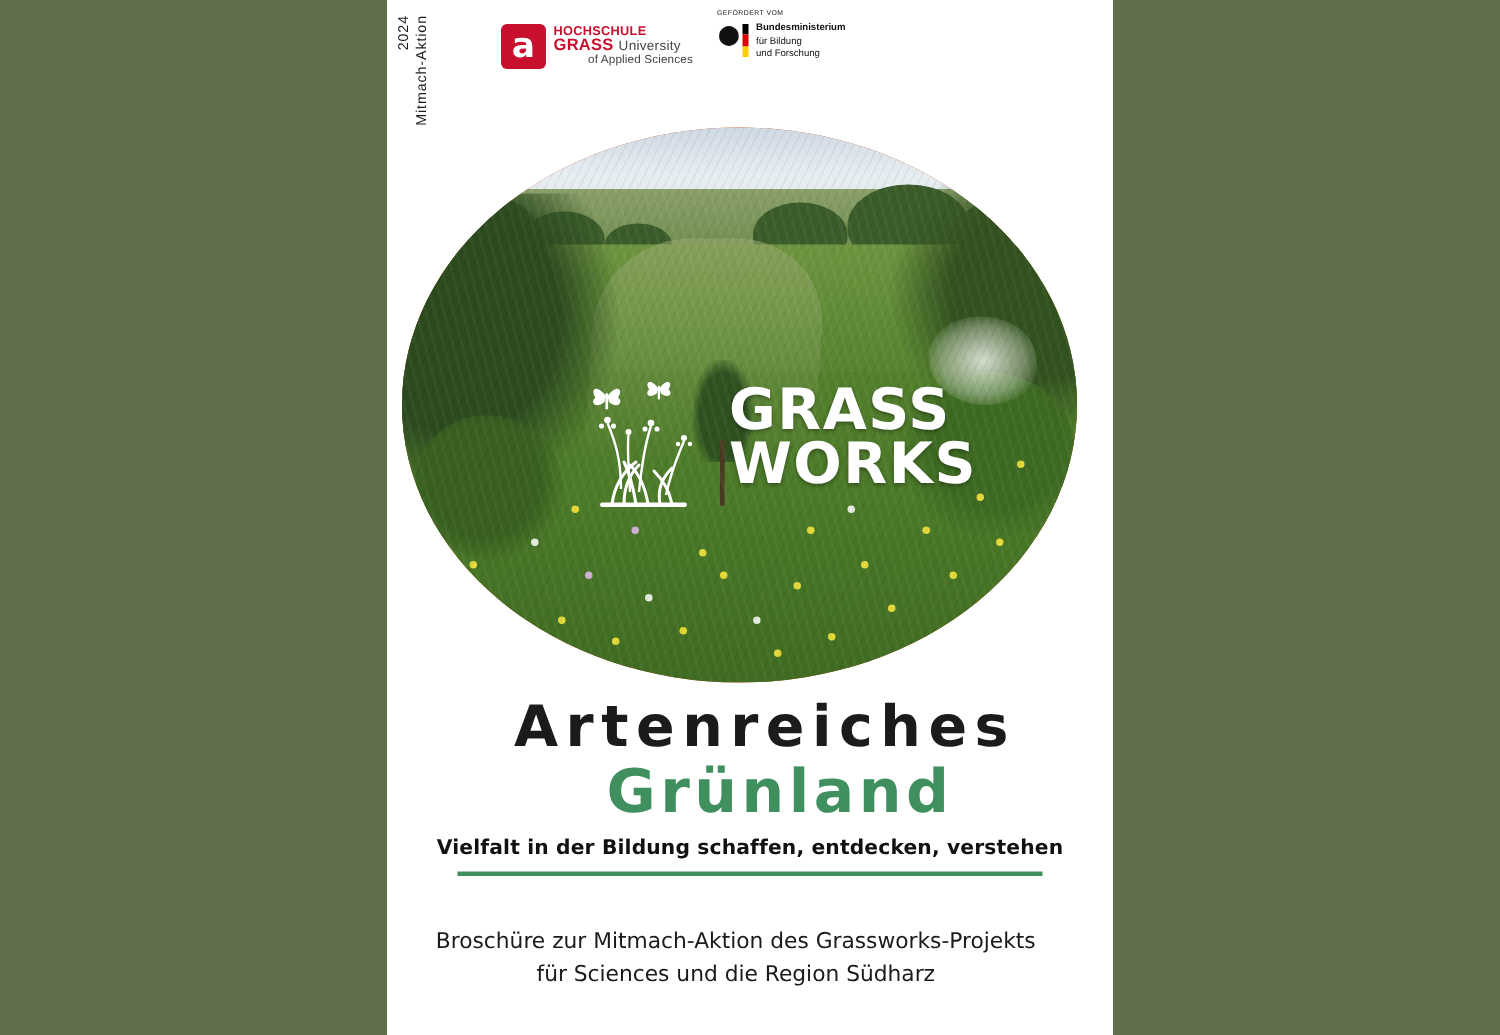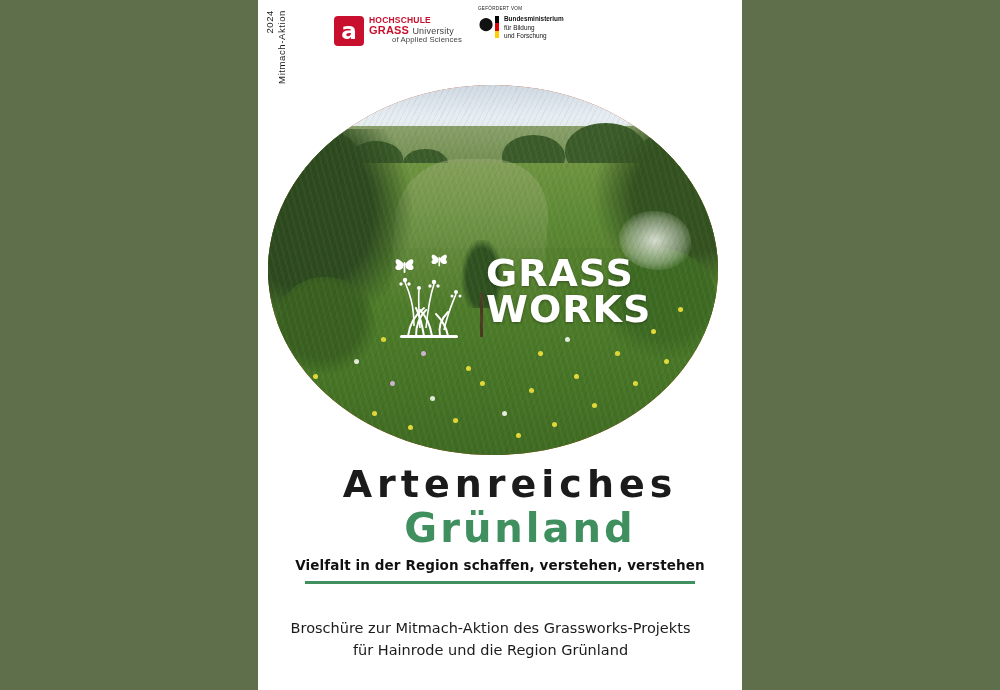--- a/index.html
+++ b/index.html
@@ -451,22 +451,22 @@
       <div class="gw-text">
         <div class="gw-l1">GRASS</div>
         <div class="gw-l2">WORKS</div>
       </div>
     </div>
   </div>
 
   <div id="title-block">
     <div id="title-main">Artenreiches</div>
     <div id="title-sub">Grünland</div>
-    <div id="title-tag">Vielfalt in der Region schaffen, verstehen, verstehen</div>
+    <div id="title-tag">Vielfalt in der Bildung schaffen, entdecken, verstehen</div>
     <div id="rule"></div>
   </div>
 
   <div id="blurb">
     <div>Broschüre zur Mitmach-Aktion des Grassworks-Projekts</div>
-    <div>für Hainrode und die Region Grünland</div>
+    <div>für Sciences und die Region Südharz</div>
   </div>
 
 </div>
 
 </body></html>

